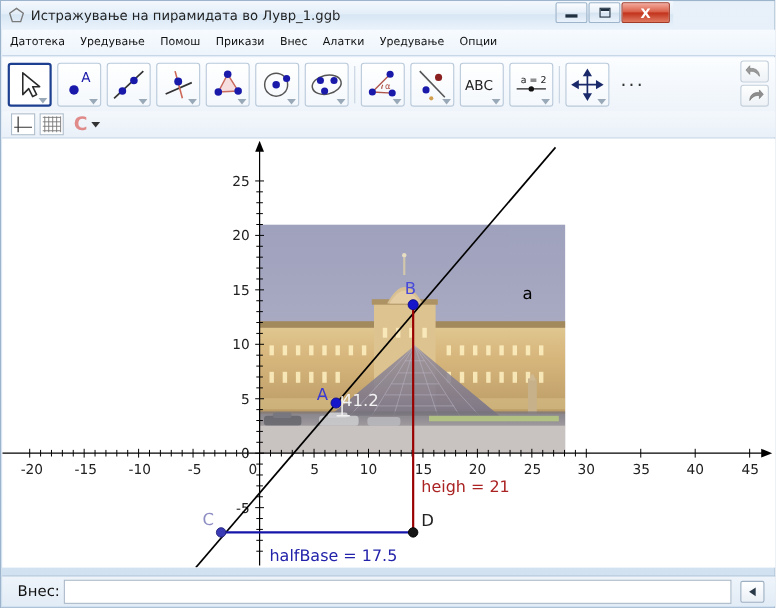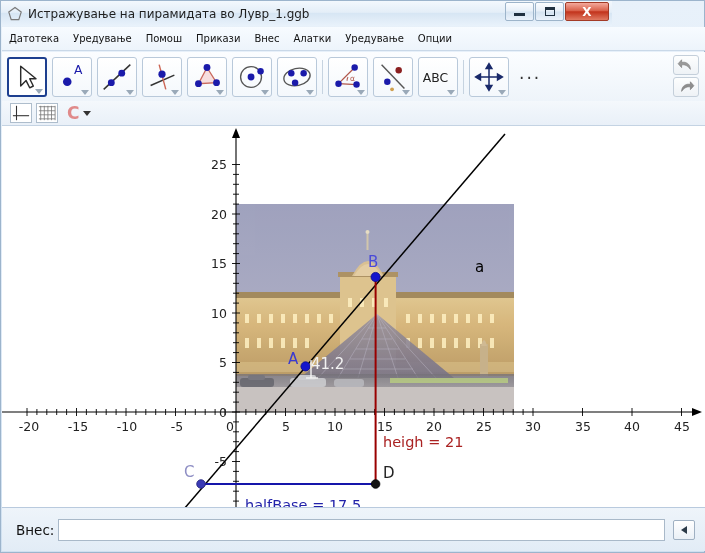--- a/index.html
+++ b/index.html
@@ -146,21 +146,21 @@
   #graphics {
     position: absolute; left: 1px; top: 125px;
     width: 703px; height: 390px;
     background: #ffffff;
     overflow: hidden;
   }
   #graphics svg { display: block; }
 
   
   #inputbar {
-    position: absolute; left: 1px; bottom: 1px; width: 703px; height: 44px;
+    position: absolute; left: 1px; bottom: 1px; width: 703px; height: 28px;
     background: linear-gradient(to bottom, #eef4fa 0%, #e2ecf6 100%);
     border-top: 1px solid #b9cade;
     display: flex; align-items: center;
     box-sizing: border-box;
     margin-top: 28px;
   }
   #input-label {
     font-size: 13.5px; color: #111; margin-left: 14px; margin-right: 4px;
     white-space: nowrap;
   }
@@ -312,20 +312,28 @@
       <span class="corner"></span>
     </div>
 
     <div class="tool">
       <svg viewBox="0 0 40 40">
         <text x="4" y="25" font-size="13" fill="#222" font-family="DejaVu Sans, sans-serif">ABC</text>
       </svg>
       <span class="corner"></span>
     </div>
 
+    <div class="tool">
+      <svg viewBox="0 0 40 40">
+        <text x="10" y="18" font-size="9" fill="#222" font-family="DejaVu Sans, sans-serif">a = 2</text>
+        <line x1="6" y1="24" x2="34" y2="24" stroke="#222" stroke-width="1.4"></line>
+        <circle cx="20" cy="24" r="2.6" fill="#111"></circle>
+      </svg>
+      <span class="corner"></span>
+    </div>
 
     <div class="tool-sep"></div>
 
     <div class="tool">
       <svg viewBox="0 0 40 40">
         <g stroke="#1a2a6a" stroke-width="1.6" fill="#1a2a6a">
           <line x1="20" y1="9" x2="20" y2="31"></line>
           <line x1="9" y1="20" x2="31" y2="20"></line>
           <polygon points="20,6 17,11 23,11"></polygon>
           <polygon points="20,34 17,29 23,29"></polygon>

